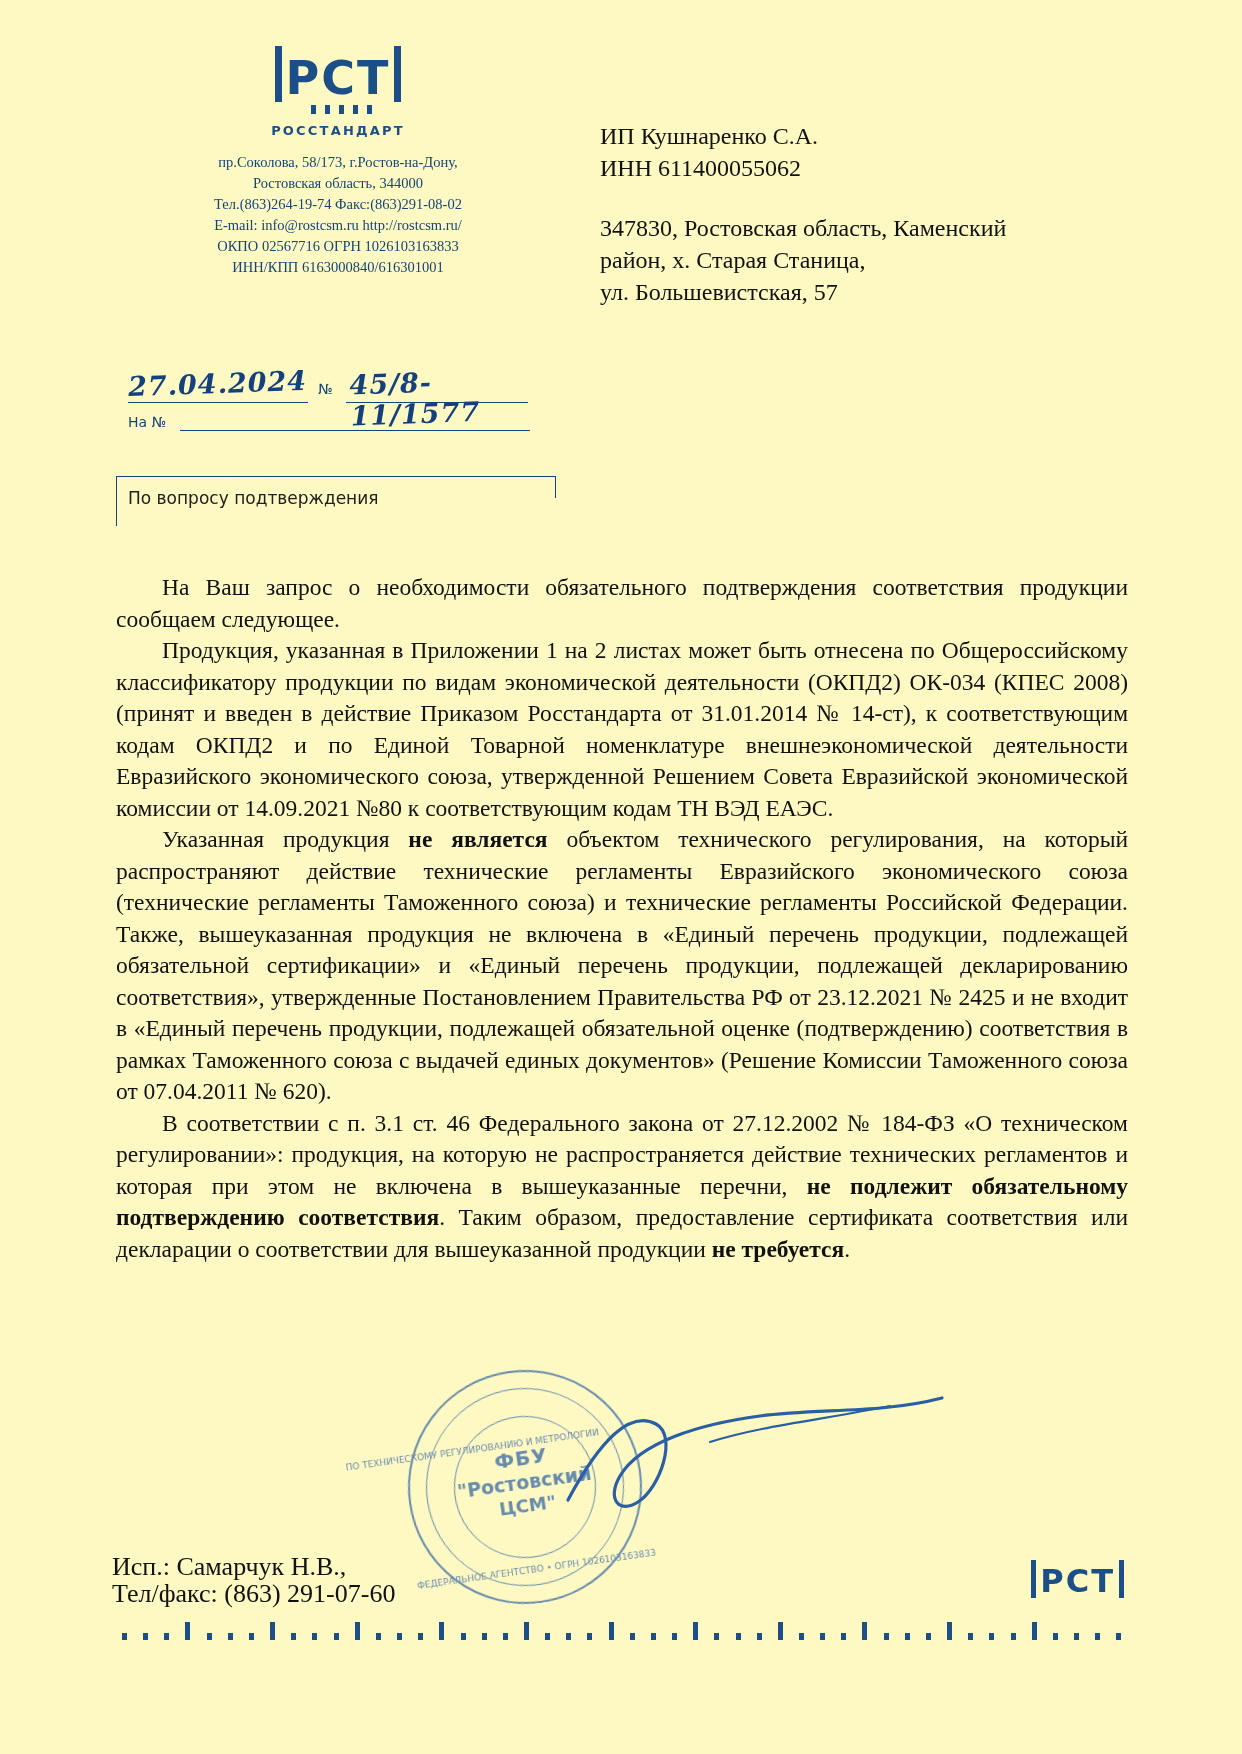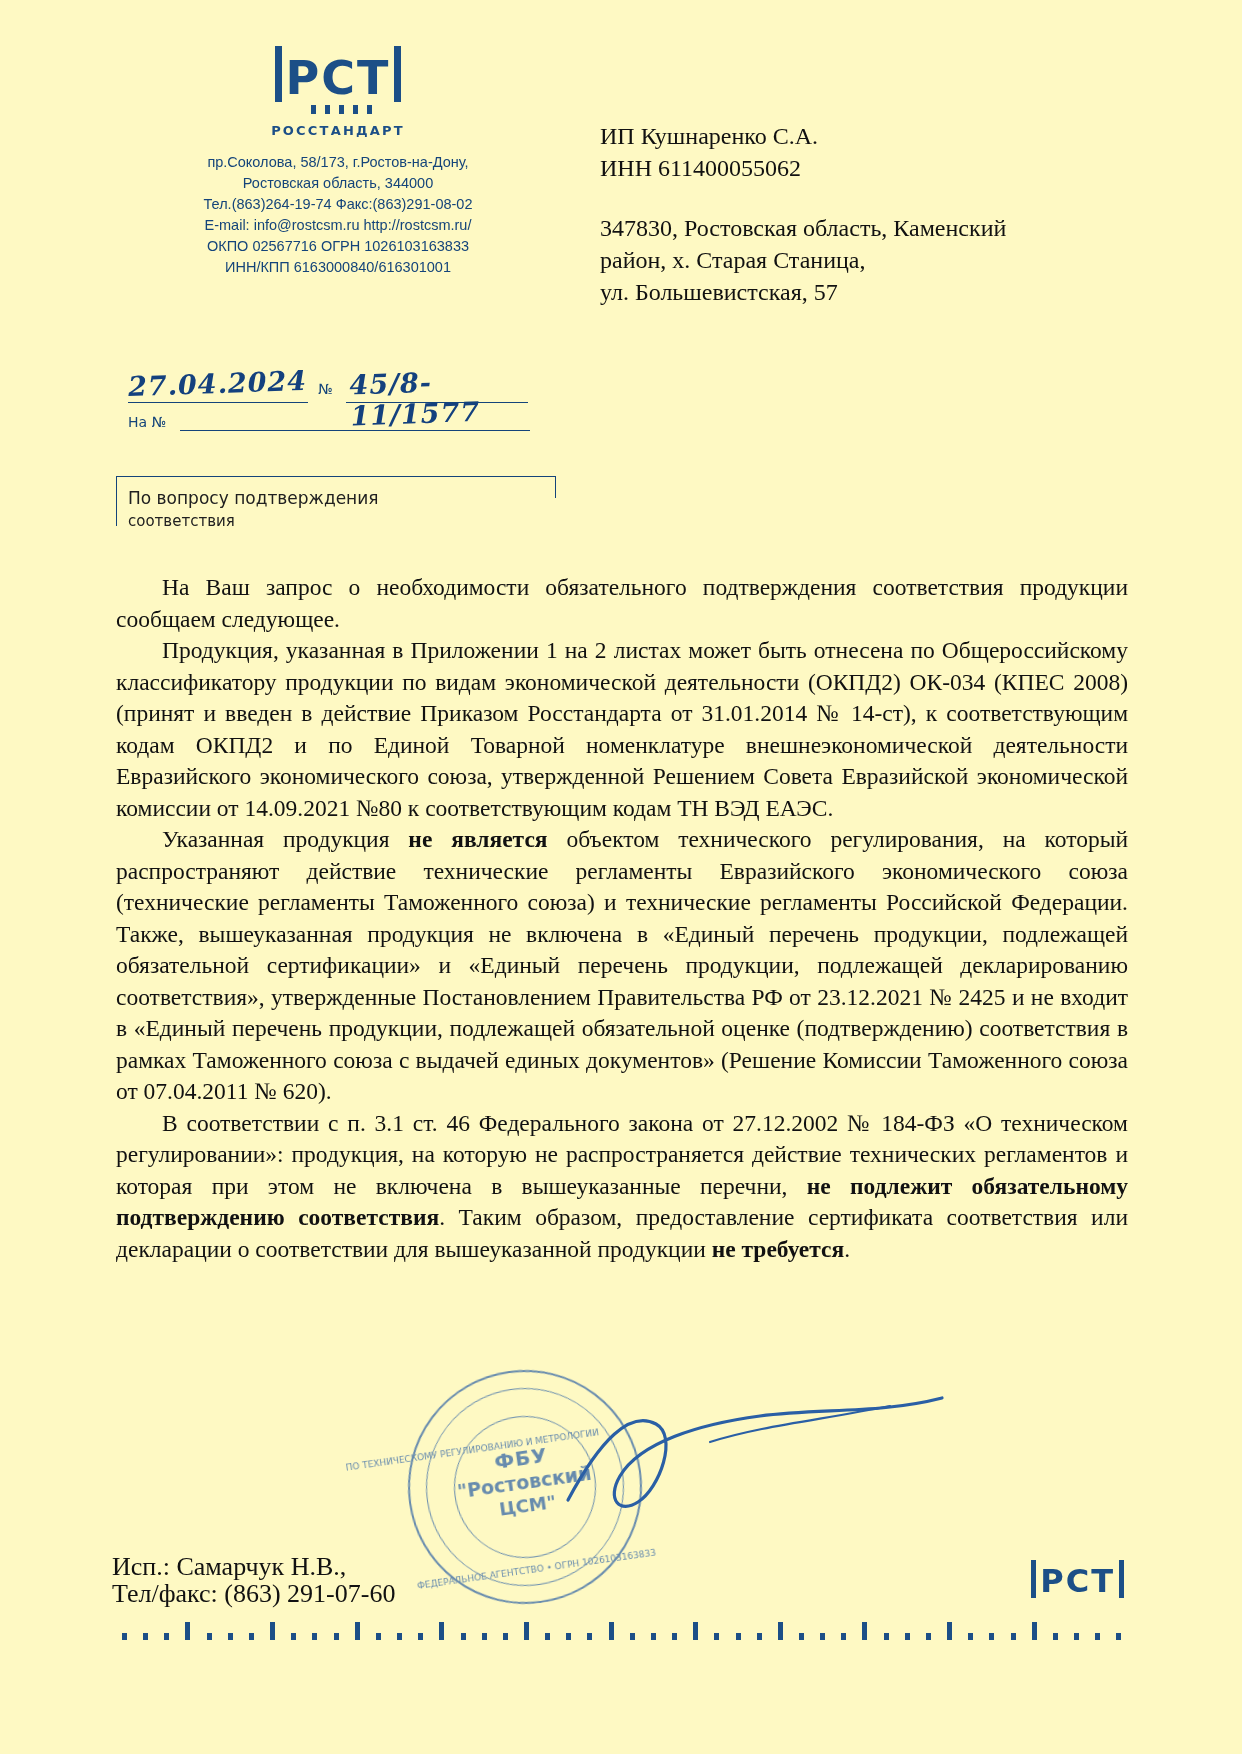--- a/index.html
+++ b/index.html
@@ -75,21 +75,21 @@
 
   .org-name {
     font-family: "DejaVu Sans", sans-serif;
     font-size: 17.5px;
     line-height: 24px;
     color: #14447a;
     margin-top: 10px;
   }
 
   .org-contacts {
-    font-family: Liberation Sans, sans-serif;
+    font-family: Liberation Serif, serif;
     font-size: 14.5px;
     line-height: 21px;
     color: #14447a;
     margin-top: 14px;
   }
 
   
   .ref-row {
     position: absolute;
     left: 128px;
@@ -376,21 +376,20 @@
     <span class="hand ref-no-value">45/8-11/1577</span>
     <span class="rule-1"></span>
     <span class="rule-2"></span>
   </div>
   <div class="on-no">На №</div>
   <div class="rule-3"></div>
 
   <div class="subject-bracket"></div>
   <div class="subject">
     <div class="l1">По вопросу подтверждения</div>
-    <div class="l2">соответствия</div>
   </div>
 
   <div class="addressee">
     <div>ИП Кушнаренко С.А.</div>
     <div>ИНН 611400055062</div>
     <div class="block2">
       <div>347830, Ростовская область, Каменский</div>
       <div>район, х. Старая Станица,</div>
       <div>ул. Большевистская, 57</div>
     </div>

